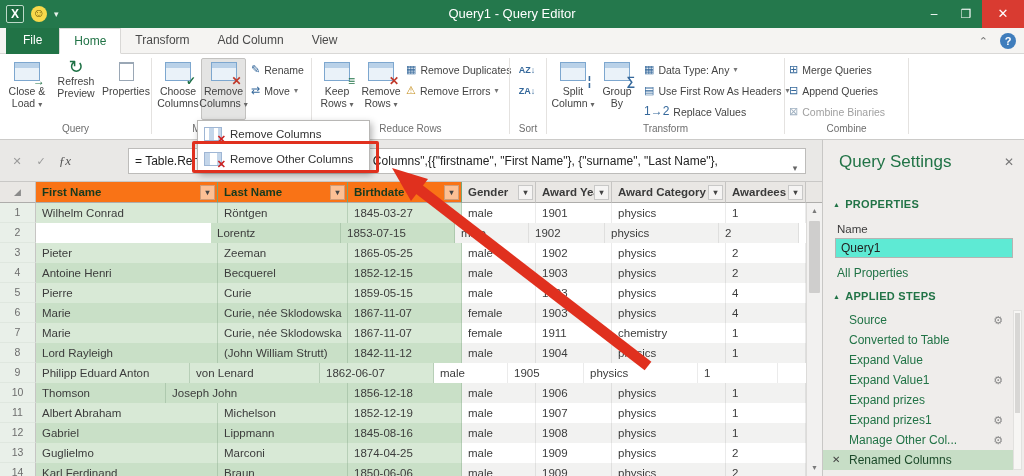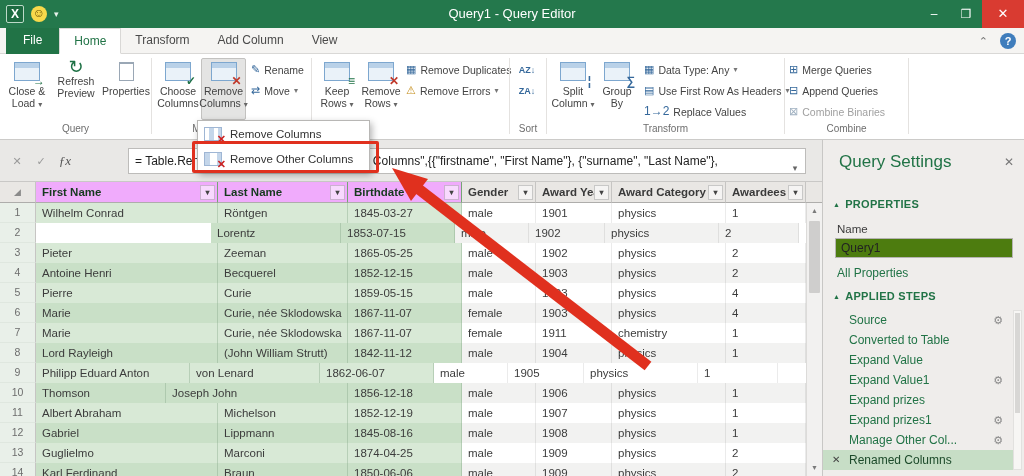--- a/index.html
+++ b/index.html
@@ -80,21 +80,21 @@
     white-space:nowrap; overflow:hidden; }
   .fcaret { position:absolute; right:3px; top:7px; width:14px; font-size:9px; color:#666; text-align:center; }
 
   
   .table-area { position:absolute; left:0; top:182px; width:806px; height:294px; background:#fff; overflow:hidden; }
   .thead { display:flex; height:21px; }
   .corner, .th { border-right:1px solid #c6c5c3; border-bottom:1px solid #aeadab; background:#e9e7e4; }
   .corner { width:36px; flex:0 0 auto; text-align:center; color:#8a8a8a; font-size:9px; line-height:20px; }
   .th { display:flex; align-items:center; padding:0 2px 0 6px; font-size:11.5px; font-weight:bold;
     color:#3a3a3a; flex:0 0 auto; }
-  .th.sel { background:#f0abfc; border-right-color:#76a576; color:#163a1e; }
+  .th.sel { background:#f97316; border-right-color:#76a576; color:#163a1e; }
   .th-label { flex:1 1 auto; overflow:hidden; white-space:nowrap; }
   .filter-btn { width:15px; height:15px; border:1px solid rgba(0,0,0,.18); background:rgba(255,255,255,.55);
     font-size:8px; line-height:13px; text-align:center; color:#444; flex:0 0 auto; }
   .trow { display:flex; height:20px; }
   .rownum { width:36px; flex:0 0 auto; background:#e9f0e9; border-right:1px solid #c6c5c3;
     border-bottom:1px solid #dfe7df; text-align:center; font-size:10.5px; color:#6d6d6d; line-height:19px; }
   .cell { flex:0 0 auto; padding:0 6px; font-size:11.5px; line-height:20px; color:#3c3c3c;
     border-right:1px solid rgba(0,0,0,.08); white-space:nowrap; overflow:hidden; }
   .trow.odd .cell { background:#ffffff; }
   .trow.even .cell { background:#f2f2f1; }
@@ -113,21 +113,21 @@
 
   
   .qpanel { position:absolute; left:822px; top:140px; width:202px; height:336px; background:#efedeb;
     border-left:1px solid #c8c7c5; }
   .qp-title { position:absolute; left:16px; top:12px; font-size:17px; color:#217346; }
   .qp-close { position:absolute; right:10px; top:15px; font-size:12px; color:#777; }
   .qp-section { position:absolute; left:10px; font-size:11px; font-weight:bold; color:#217346;
     letter-spacing:.3px; display:flex; align-items:center; gap:5px; }
   .qp-tri { font-size:7px; }
   .qp-namelabel { position:absolute; left:14px; top:83px; font-size:11.5px; color:#3c3c3c; }
-  .qp-input { position:absolute; left:12px; top:98px; width:178px; height:20px; background:#4d7c0f;
+  .qp-input { position:absolute; left:12px; top:98px; width:178px; height:20px; background:#5eead4;
     border:1px solid #b5b4b2; font-size:12px; color:#222; padding:0 5px; font-family:"Liberation Sans", sans-serif; }
   .qp-link { position:absolute; left:14px; top:126px; font-size:12px; color:#217346; }
   .steps { position:absolute; left:0; top:170px; width:192px; }
   .step { position:relative; height:20px; line-height:20px; font-size:12px; color:#217346; padding-left:26px;
     white-space:nowrap; overflow:hidden; }
   .step.selected { background:#c7dec6; color:#1c4a2a; }
   .step-x { position:absolute; left:9px; top:0; color:#444; font-size:10px; }
   .step-gear { position:absolute; right:12px; top:0; color:#8a8a8a; font-size:11px; }
   .qp-scroll { position:absolute; right:2px; top:170px; width:9px; height:160px; background:#f7f6f4;
     border:1px solid #e2e1df; }
@@ -233,20 +233,21 @@
     <div class="smbtn" style="left:406px;top:6px">
       <span class="smicon" style="color:#35689b">▦</span>
       <span>Remove Duplicates</span>
     </div>
     <div class="smbtn" style="left:406px;top:27px">
       <span class="smicon" style="color:#c58f1e">⚠</span>
       <span>Remove Errors</span>
       <span class="smcaret">▾</span>
     </div>
     <div class="gsep" style="left:509px"></div>
+    <div class="grplabel" style="left:312px;width:197px">Reduce Rows</div>
 
     <div class="sorticonbtn" style="left:514px;top:6px">AZ↓</div>
     <div class="sorticonbtn" style="left:514px;top:27px">ZA↓</div>
     <div class="gsep" style="left:546px"></div>
     <div class="grplabel" style="left:510px;width:36px">Sort</div>
 
     <div class="bigbtn" style="left:551px;width:44px">
       <div class="tblicon">
           <span class="ov blue">¦</span>
         </div>

